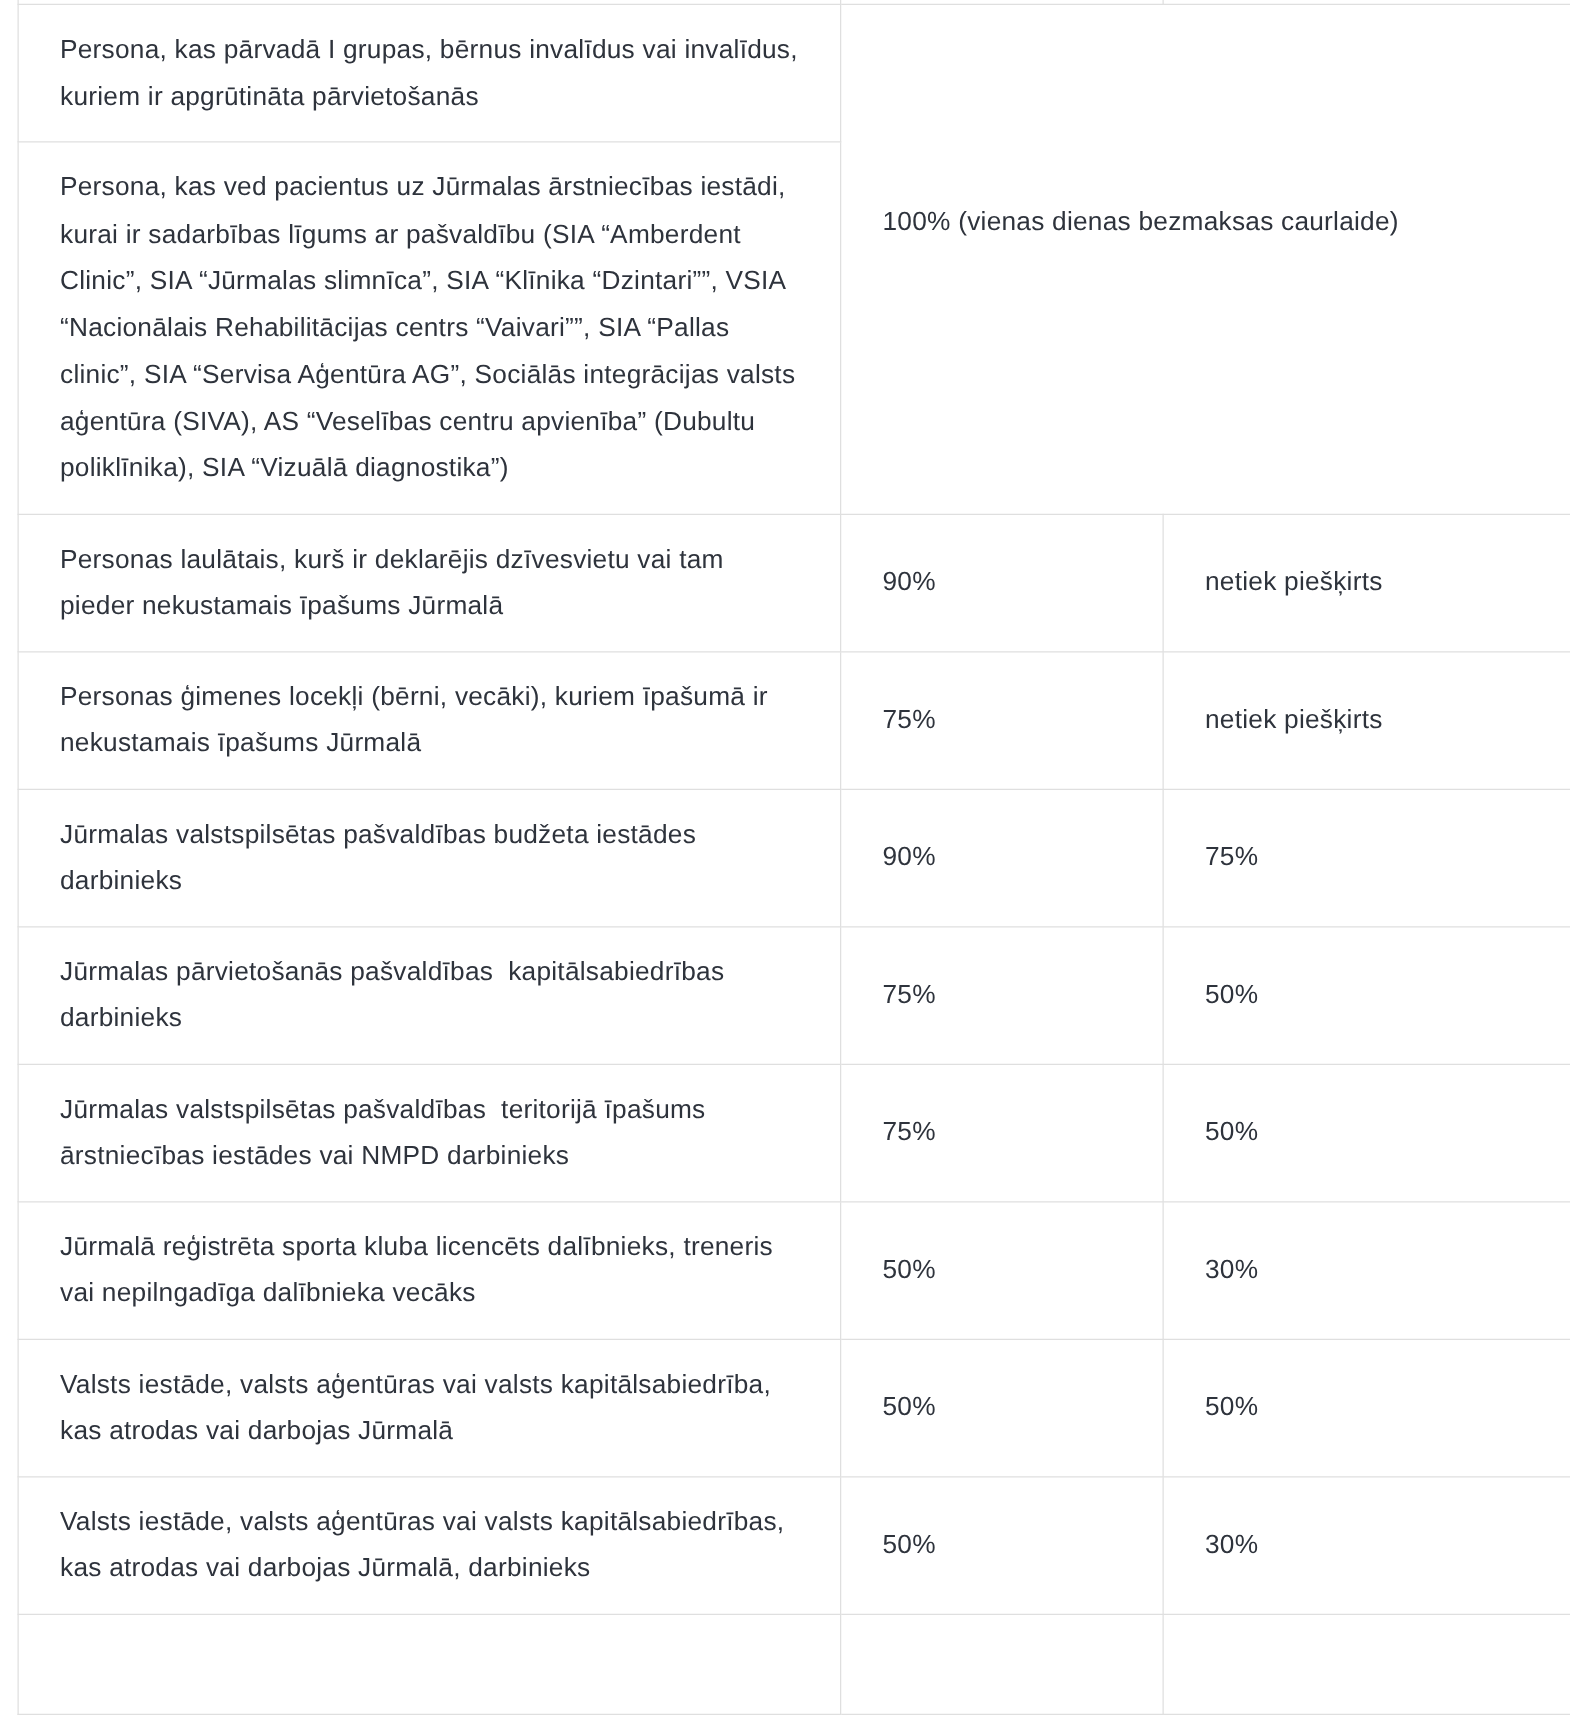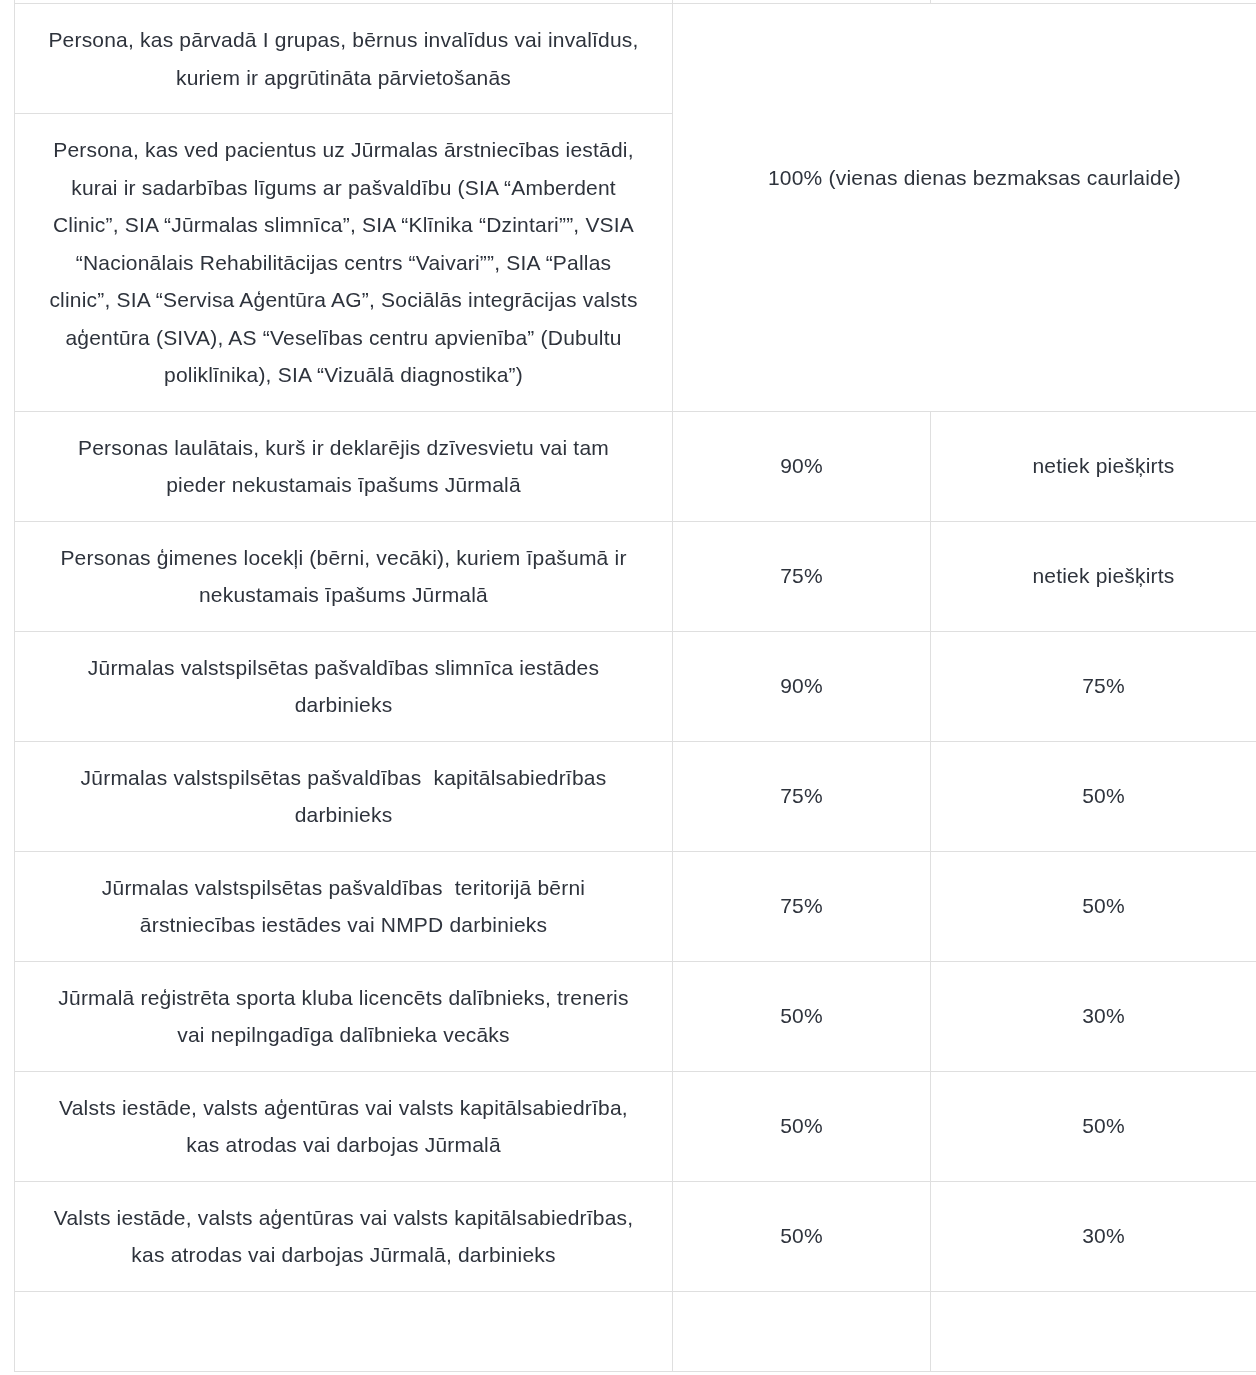--- a/index.html
+++ b/index.html
@@ -25,21 +25,21 @@
   col.c2 { width: 258px; }
   col.c3 { width: 346px; }
   td {
     border: 1.5px solid #dfdfdf;
     background: #ffffff;
     vertical-align: middle;
     padding: 17px 33px;
     font-size: 21px;
     line-height: 37.5px;
     letter-spacing: 0.2px;
-    text-align: center;
+    text-align: left;
   }
   td.desc { white-space: pre-wrap; }
   td.val { }
   td.merged { padding-bottom: 76px; }
   tr.cut-top td { height: 8px; padding: 0; }
   tr.cut-bottom td { height: 80px; padding: 0; }
 </style>
 </head>
 <body>
 
@@ -72,33 +72,33 @@
         <td class="val">netiek piešķirts</td>
       </tr>
 
       <tr>
         <td class="desc">Personas ģimenes locekļi (bērni, vecāki), kuriem īpašumā ir nekustamais īpašums Jūrmalā</td>
         <td class="val">75%</td>
         <td class="val">netiek piešķirts</td>
       </tr>
 
       <tr>
-        <td class="desc">Jūrmalas valstspilsētas pašvaldības slimnīca iestādes darbinieks</td>
+        <td class="desc">Jūrmalas valstspilsētas pašvaldības budžeta iestādes darbinieks</td>
         <td class="val">90%</td>
         <td class="val">75%</td>
       </tr>
 
       <tr>
-        <td class="desc">Jūrmalas valstspilsētas pašvaldības  kapitālsabiedrības darbinieks</td>
+        <td class="desc">Jūrmalas pārvietošanās pašvaldības  kapitālsabiedrības darbinieks</td>
         <td class="val">75%</td>
         <td class="val">50%</td>
       </tr>
 
       <tr>
-        <td class="desc">Jūrmalas valstspilsētas pašvaldības  teritorijā bērni ārstniecības iestādes vai NMPD darbinieks</td>
+        <td class="desc">Jūrmalas valstspilsētas pašvaldības  teritorijā īpašums ārstniecības iestādes vai NMPD darbinieks</td>
         <td class="val">75%</td>
         <td class="val">50%</td>
       </tr>
 
       <tr>
         <td class="desc">Jūrmalā reģistrēta sporta kluba licencēts dalībnieks, treneris vai nepilngadīga dalībnieka vecāks</td>
         <td class="val">50%</td>
         <td class="val">30%</td>
       </tr>
 

